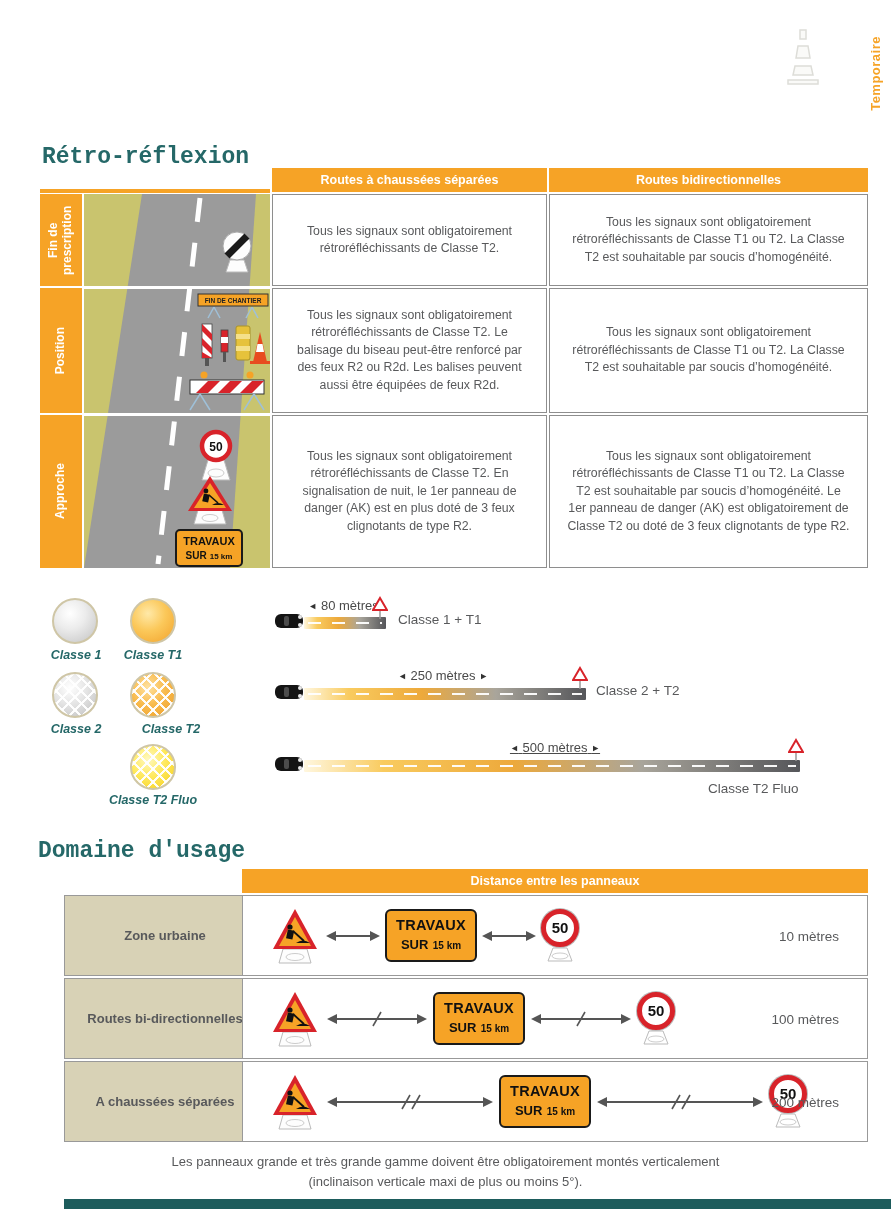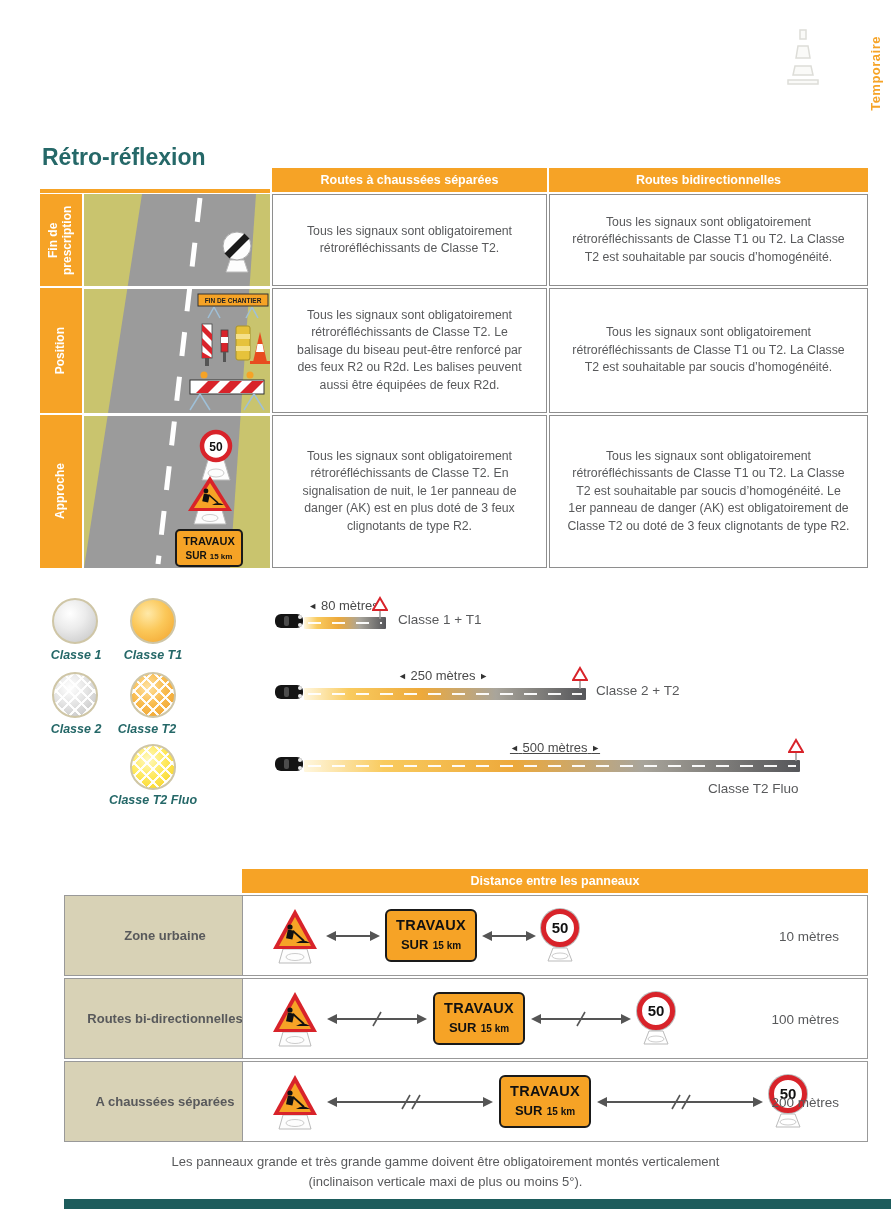--- a/index.html
+++ b/index.html
@@ -5,21 +5,21 @@
   html,body{margin:0;padding:0;background:#fff;}
   .page{position:relative;width:891px;height:1209px;background:#fff;overflow:hidden;
         font-family:"Liberation Sans", sans-serif;color:#58595B;}
 
   
   .tab-vertical{position:absolute;top:36px;right:8px;writing-mode:vertical-rl;transform:rotate(180deg);
     color:#F6A326;font-weight:bold;font-size:13px;letter-spacing:.5px;}
   .cone-ghost{position:absolute;left:786px;top:28px;}
 
   
-  .h-teal{position:absolute;color:#256868;font-weight:bold;font-size:23px;margin:0;}
+  .h-teal{position:absolute;color:#256868;font-weight:bold;font-size:23px;margin:0;font-family:Liberation Mono, monospace;}
 
   
   .th-orange{position:absolute;background:#F6A326;color:#fff;font-weight:bold;font-size:12.5px;
     display:flex;align-items:center;justify-content:center;height:24px;}
   .cell{position:absolute;background:#fff;border:1px solid #8E8E8E;display:flex;align-items:center;
     justify-content:center;text-align:center;font-size:12.3px;line-height:1.42;color:#58595B;
     padding:4px 16px;box-sizing:border-box;}
   .rowlabel{position:absolute;left:40px;width:42px;background:#F6A326;display:flex;align-items:center;
     justify-content:center;}
   .rowlabel span{writing-mode:vertical-rl;transform:rotate(180deg);color:#fff;font-weight:bold;
@@ -198,21 +198,21 @@
   <div class="cell" style="left:549px;top:415px;width:319px;height:153px;">Tous les signaux sont obligatoirement rétroréfléchissants de Classe T1 ou T2. La Classe T2 est souhaitable par soucis d’homogénéité. Le 1er panneau de danger (AK) est obligatoirement de Classe T2 ou doté de 3 feux clignotants de type R2.</div>
 
   <div class="ball plain-silver" style="left:52px;top:598px;"></div>
   <div class="ball plain-orange" style="left:130px;top:598px;"></div>
   <div class="ball lattice-silver" style="left:52px;top:672px;"></div>
   <div class="ball lattice-orange" style="left:130px;top:672px;"></div>
   <div class="ball lattice-yellow" style="left:130px;top:744px;"></div>
   <div class="ball-label" style="left:46px;top:648px;width:60px;">Classe 1</div>
   <div class="ball-label" style="left:122px;top:648px;width:62px;">Classe T1</div>
   <div class="ball-label" style="left:46px;top:722px;width:60px;">Classe 2</div>
-  <div class="ball-label" style="left:116px;top:722px;width:62px;">Classe T2</div>
+  <div class="ball-label" style="left:140px;top:722px;width:62px;">Classe T2</div>
   <div class="ball-label" style="left:105px;top:793px;width:96px;">Classe T2 Fluo</div>
 
   <svg style="position:absolute;left:274px;top:612px;" width="30" height="18" viewBox="0 0 30 18">
     <rect x="1" y="2" width="28" height="14" rx="6" fill="#141414"></rect>
     <rect x="10" y="4" width="5" height="10" rx="2" fill="#4c4c4c"></rect>
     <circle cx="26" cy="5" r="2" fill="#e8e8e8"></circle>
       <circle cx="26" cy="13" r="2" fill="#e8e8e8"></circle>
   </svg>
   <div class="dist-text" style="left:348px;top:598px;"><span class="tri">◄</span> <span>80 mètres</span><span class="tri">►</span></div>
   <div class="road-strip" style="left:304px;top:617px;width:82px;"></div>
@@ -243,20 +243,21 @@
       <circle cx="26" cy="13" r="2" fill="#e8e8e8"></circle>
   </svg>
   <div class="dist-text" style="left:555px;top:740px;text-decoration:underline;"><span class="tri">◄</span> <span>500 mètres</span> <span class="tri">►</span></div>
   <div class="road-strip" style="left:304px;top:760px;width:496px;"></div>
   <svg style="position:absolute;left:788px;top:738px;" width="16" height="24" viewBox="0 0 16 24">
     <line x1="8" y1="13" x2="8" y2="23" stroke="#999" stroke-width="1.5"></line>
     <polygon points="8,2 15,14 1,14" fill="#fff" stroke="#D8232A" stroke-width="2"></polygon>
   </svg>
   <div class="diag-label" style="left:708px;top:781px;">Classe T2 Fluo</div>
 
+  <h1 class="h-teal" style="left:38px;top:838px;">Domaine d'usage</h1>
   <div class="th-orange" style="left:242px;top:869px;width:626px;">Distance entre les panneaux</div>
 
   <div class="dom-label" style="top:895px;height:81px;">Zone urbaine</div>
   <div class="dom-label" style="top:978px;height:81px;">Routes bi-directionnelles</div>
   <div class="dom-label" style="top:1061px;height:81px;">A chaussées séparées</div>
 
   <div class="dom-content" style="top:895px;height:81px;">
     <svg width="52" height="62" viewBox="0 0 52 62">
       <polygon points="14,44 38,44 42,58 10,58" fill="#fdfdfd" stroke="#bbb"></polygon>
       <ellipse cx="26" cy="52" rx="9" ry="3.5" fill="none" stroke="#ccc"></ellipse>

